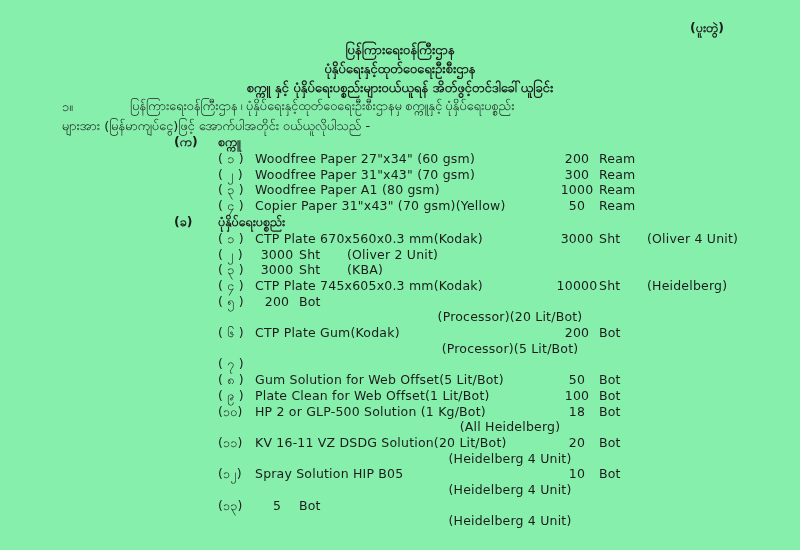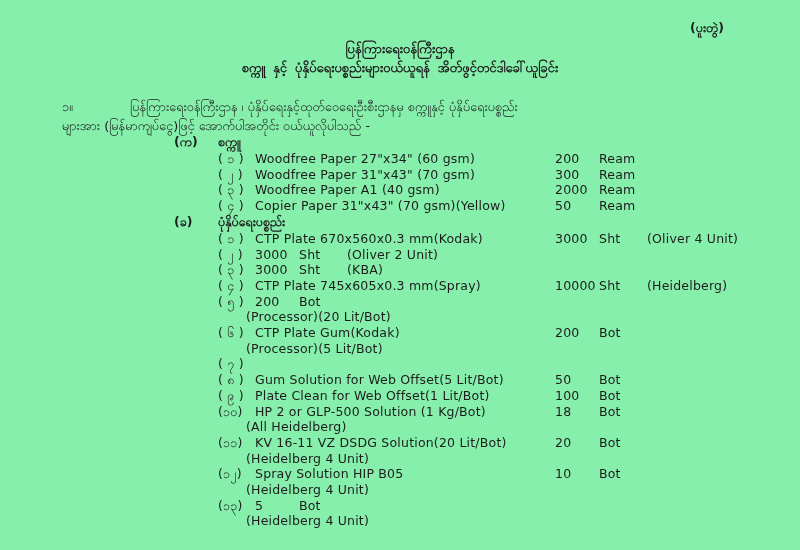--- a/index.html
+++ b/index.html
@@ -17,55 +17,56 @@
   }
   .attachment{
     position:absolute;top:20px;right:76px;
     font-weight:bold;font-size:12.5px;
   }
   .doc-header{
     position:absolute;top:40px;left:0;width:800px;
     text-align:center;font-weight:bold;
     font-size:13px;line-height:19px;
   }
-  .doc-header div{white-space:nowrap;font-family:Liberation Mono, monospace;}
+  .doc-header div{white-space:nowrap;}
   .para{
     position:absolute;top:97px;left:62px;width:696px;
     font-size:12.8px;line-height:19px;
   }
   .para-l1{display:flex;}
   .para-num{flex:0 0 68px;}
-  .para-text{flex:1 1 auto;}
+  .para-text{flex:1 1 auto;font-family:Liberation Serif, serif;}
   .content{
     position:absolute;top:134px;left:174px;width:600px;
     font-size:12.5px;
   }
   .section-header{
     display:flex;font-weight:bold;line-height:16px;
     margin-bottom:1px;
   }
   .section-label{flex:0 0 44px;}
   .section-items{margin-left:44px;}
   .row{display:flex;line-height:15.7px;letter-spacing:0.2px;}
   .num{flex:0 0 37px;white-space:pre;}
   .desc{flex:0 0 300px;white-space:nowrap;}
-  .qty{flex:0 0 44px;text-align:left;white-space:nowrap;}
+  .qty{flex:0 0 44px;text-align:center;white-space:nowrap;}
   .unit{flex:0 0 48px;padding-left:0;box-sizing:border-box;white-space:nowrap;}
   .note{flex:0 0 0px;white-space:nowrap;}
-  .cont{margin-left:28px;line-height:15.7px;letter-spacing:0.2px;white-space:nowrap;}
+  .cont{margin-left:28px;line-height:15.7px;letter-spacing:0.2px;white-space:nowrap;text-align:center;}
 </style>
 </head>
 <body>
 
 <div class="page">
 
   <div class="attachment">(ပူးတွဲ)</div>
 
   <div class="doc-header">
     <div>ပြန်ကြားရေးဝန်ကြီးဌာန</div>
+    <div>ပုံနှိပ်ရေးနှင့်ထုတ်ဝေရေးဦးစီးဌာန</div>
     <div>စက္ကူ နှင့် ပုံနှိပ်ရေးပစ္စည်းများဝယ်ယူရန် အိတ်ဖွင့်တင်ဒါခေါ်ယူခြင်း</div>
   </div>
 
   <div class="para">
     <div class="para-l1">
       <span class="para-num">၁။</span>
       <span class="para-text">ပြန်ကြားရေးဝန်ကြီးဌာန ၊ ပုံနှိပ်ရေးနှင့်ထုတ်ဝေရေးဦးစီးဌာနမှ စက္ကူနှင့် ပုံနှိပ်ရေးပစ္စည်း</span>
     </div>
     <div>များအား (မြန်မာကျပ်ငွေ)ဖြင့် အောက်ပါအတိုင်း ဝယ်ယူလိုပါသည် -</div>
   </div>
@@ -85,22 +86,22 @@
         </div>
         <div class="row">
           <span class="num">( ၂ )</span>
           <span class="desc">Woodfree Paper 31"x43" (70 gsm)</span>
           <span class="qty">300</span>
           <span class="unit">Ream</span>
           <span class="note"></span>
         </div>
         <div class="row">
           <span class="num">( ၃ )</span>
-          <span class="desc">Woodfree Paper A1 (40 gsm)</span>
-          <span class="qty">2000</span>
+          <span class="desc">Woodfree Paper A1 (80 gsm)</span>
+          <span class="qty">1000</span>
           <span class="unit">Ream</span>
           <span class="note"></span>
         </div>
         <div class="row">
           <span class="num">( ၄ )</span>
           <span class="desc">Copier Paper 31"x43" (70 gsm)(Yellow)</span>
           <span class="qty">50</span>
           <span class="unit">Ream</span>
           <span class="note"></span>
         </div>
@@ -124,21 +125,21 @@
           <span class="note">(Oliver 2 Unit)</span>
         </div>
         <div class="row">
           <span class="num">( ၃ )</span>
           <span class="qty">3000</span>
           <span class="unit">Sht</span>
           <span class="note">(KBA)</span>
         </div>
         <div class="row">
           <span class="num">( ၄ )</span>
-          <span class="desc">CTP Plate 745x605x0.3 mm(Spray)</span>
+          <span class="desc">CTP Plate 745x605x0.3 mm(Kodak)</span>
           <span class="qty">10000</span>
           <span class="unit">Sht</span>
           <span class="note">(Heidelberg)</span>
         </div>
         <div class="row">
           <span class="num">( ၅ )</span>
           <span class="qty">200</span>
           <span class="unit">Bot</span>
           <span class="note"></span>
         </div>

